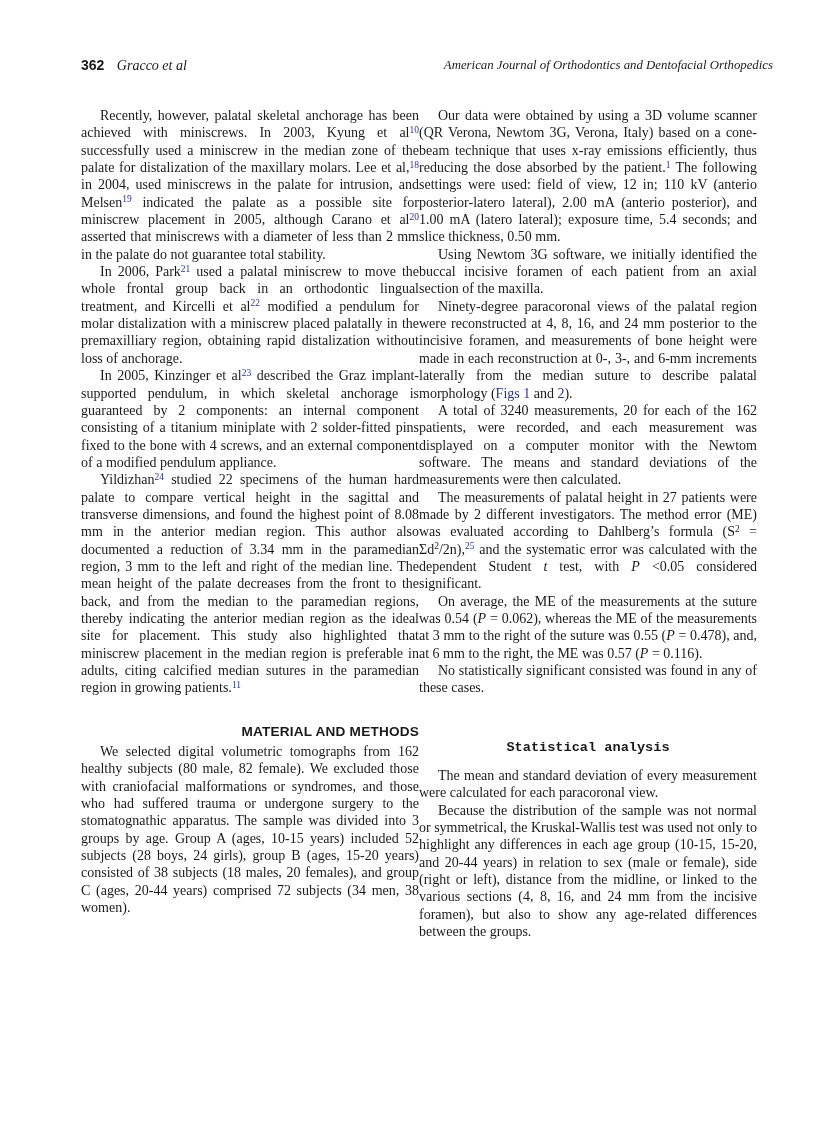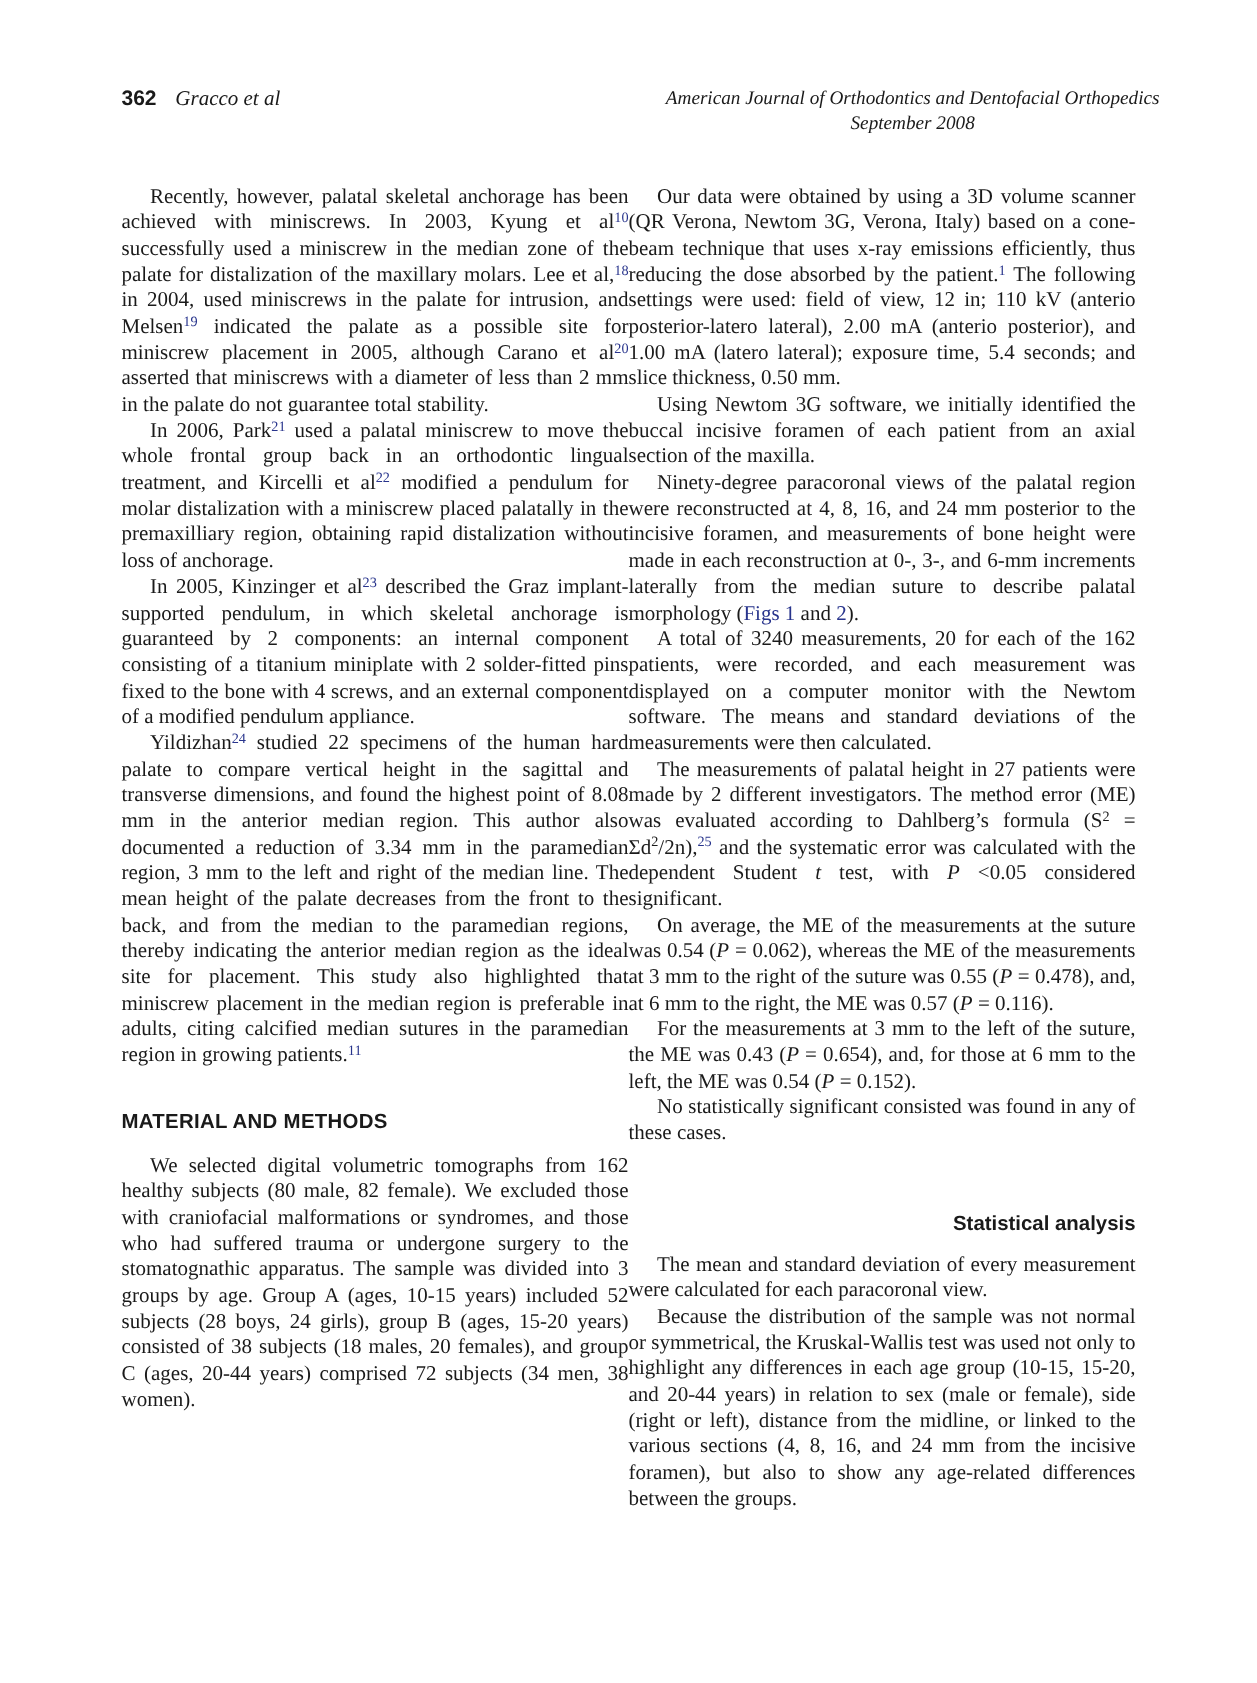--- a/index.html
+++ b/index.html
@@ -47,64 +47,62 @@
     position: relative;
     top: -4.5px;
   }
   .ref { color: var(--ref-color, #28348C); }
   .it { font-style: italic; }
   .section-heading {
     font-family: "Liberation Sans", sans-serif;
     font-weight: 700;
     font-size: 13.6px;
     letter-spacing: 0.2px;
-    text-align: left;
-    margin: 26px 0 13px 0;
+    text-align: right;
+    margin: 26px 0 3px 0;
   }
   .sub-heading {
-    font-family: Liberation Sans, sans-serif;
+    font-family: Liberation Mono, monospace;
     font-weight: 700;
     font-size: 13.6px;
-    text-align: right;
+    text-align: center;
     margin: 42px 0 11px 0;
   }
 </style>
 </head>
 <body>
 
 <div class="page">
 
   <header class="page-header">
     <div class="header-left">
       <span class="page-num">362</span>
       <span class="authors">Gracco et al</span>
     </div>
     <div class="header-right">
       <div>American Journal of Orthodontics and Dentofacial Orthopedics</div>
-      <div>September 2008</div>
     </div>
   </header>
 
   <main class="columns">
     <section class="col">
         <p>Recently, however, palatal skeletal anchorage has been achieved with miniscrews. In 2003, Kyung et al<sup class="ref">10</sup> successfully used a miniscrew in the median zone of the palate for distalization of the maxillary molars. Lee et al,<sup class="ref">18</sup> in 2004, used miniscrews in the palate for intrusion, and Melsen<sup class="ref">19</sup> indicated the palate as a possible site for miniscrew placement in 2005, although Carano et al<sup class="ref">20</sup> asserted that miniscrews with a diameter of less than 2 mm in the palate do not guarantee total stability.</p>
         <p>In 2006, Park<sup class="ref">21</sup> used a palatal miniscrew to move the whole frontal group back in an orthodontic lingual treatment, and Kircelli et al<sup class="ref">22</sup> modified a pendulum for molar distalization with a miniscrew placed palatally in the premaxilliary region, obtaining rapid distalization without loss of anchorage.</p>
         <p>In 2005, Kinzinger et al<sup class="ref">23</sup> described the Graz implant-supported pendulum, in which skeletal anchorage is guaranteed by 2 components: an internal component consisting of a titanium miniplate with 2 solder-fitted pins fixed to the bone with 4 screws, and an external component of a modified pendulum appliance.</p>
         <p>Yildizhan<sup class="ref">24</sup> studied 22 specimens of the human hard palate to compare vertical height in the sagittal and transverse dimensions, and found the highest point of 8.08 mm in the anterior median region. This author also documented a reduction of 3.34 mm in the paramedian region, 3 mm to the left and right of the median line. The mean height of the palate decreases from the front to the back, and from the median to the paramedian regions, thereby indicating the anterior median region as the ideal site for placement. This study also highlighted that miniscrew placement in the median region is preferable in adults, citing calcified median sutures in the paramedian region in growing patients.<sup class="ref">11</sup></p>
         <div class="section-heading">MATERIAL AND METHODS</div>
         <p>We selected digital volumetric tomographs from 162 healthy subjects (80 male, 82 female). We excluded those with craniofacial malformations or syndromes, and those who had suffered trauma or undergone surgery to the stomatognathic apparatus. The sample was divided into 3 groups by age. Group A (ages, 10-15 years) included 52 subjects (28 boys, 24 girls), group B (ages, 15-20 years) consisted of 38 subjects (18 males, 20 females), and group C (ages, 20-44 years) comprised 72 subjects (34 men, 38 women).</p>
       </section>
     <section class="col">
         <p>Our data were obtained by using a 3D volume scanner (QR Verona, Newtom 3G, Verona, Italy) based on a cone-beam technique that uses x-ray emissions efficiently, thus reducing the dose absorbed by the patient.<sup class="ref">1</sup> The following settings were used: field of view, 12 in; 110 kV (anterio posterior-latero lateral), 2.00 mA (anterio posterior), and 1.00 mA (latero lateral); exposure time, 5.4 seconds; and slice thickness, 0.50 mm.</p>
         <p>Using Newtom 3G software, we initially identified the buccal incisive foramen of each patient from an axial section of the maxilla.</p>
         <p>Ninety-degree paracoronal views of the palatal region were reconstructed at 4, 8, 16, and 24 mm posterior to the incisive foramen, and measurements of bone height were made in each reconstruction at 0-, 3-, and 6-mm increments laterally from the median suture to describe palatal morphology (<span class="ref">Figs 1</span> and <span class="ref">2</span>).</p>
         <p>A total of 3240 measurements, 20 for each of the 162 patients, were recorded, and each measurement was displayed on a computer monitor with the Newtom software. The means and standard deviations of the measurements were then calculated.</p>
         <p>The measurements of palatal height in 27 patients were made by 2 different investigators. The method error (ME) was evaluated according to Dahlberg’s formula (S<sup>2</sup> = Σd<sup>2</sup>/2n),<sup class="ref">25</sup> and the systematic error was calculated with the dependent Student <span class="it">t</span> test, with <span class="it">P</span> &lt;0.05 considered significant.</p>
         <p>On average, the ME of the measurements at the suture was 0.54 (<span class="it">P</span> = 0.062), whereas the ME of the measurements at 3 mm to the right of the suture was 0.55 (<span class="it">P</span> = 0.478), and, at 6 mm to the right, the ME was 0.57 (<span class="it">P</span> = 0.116).</p>
-        <p>For the measurements at 3 mm to the left of the suture, the ME was 0.43 (<span class="it">P</span> = 0.654), and, for those at 6 mm to the left, the ME was 0.54 (<span class="it">P</span> = 0.152).</p>
         <p>No statistically significant consisted was found in any of these cases.</p>
         <div class="sub-heading">Statistical analysis</div>
         <p>The mean and standard deviation of every measurement were calculated for each paracoronal view.</p>
         <p>Because the distribution of the sample was not normal or symmetrical, the Kruskal-Wallis test was used not only to highlight any differences in each age group (10-15, 15-20, and 20-44 years) in relation to sex (male or female), side (right or left), distance from the midline, or linked to the various sections (4, 8, 16, and 24 mm from the incisive foramen), but also to show any age-related differences between the groups.</p>
       </section>
   </main>
 
 </div>
 
 </body></html>

